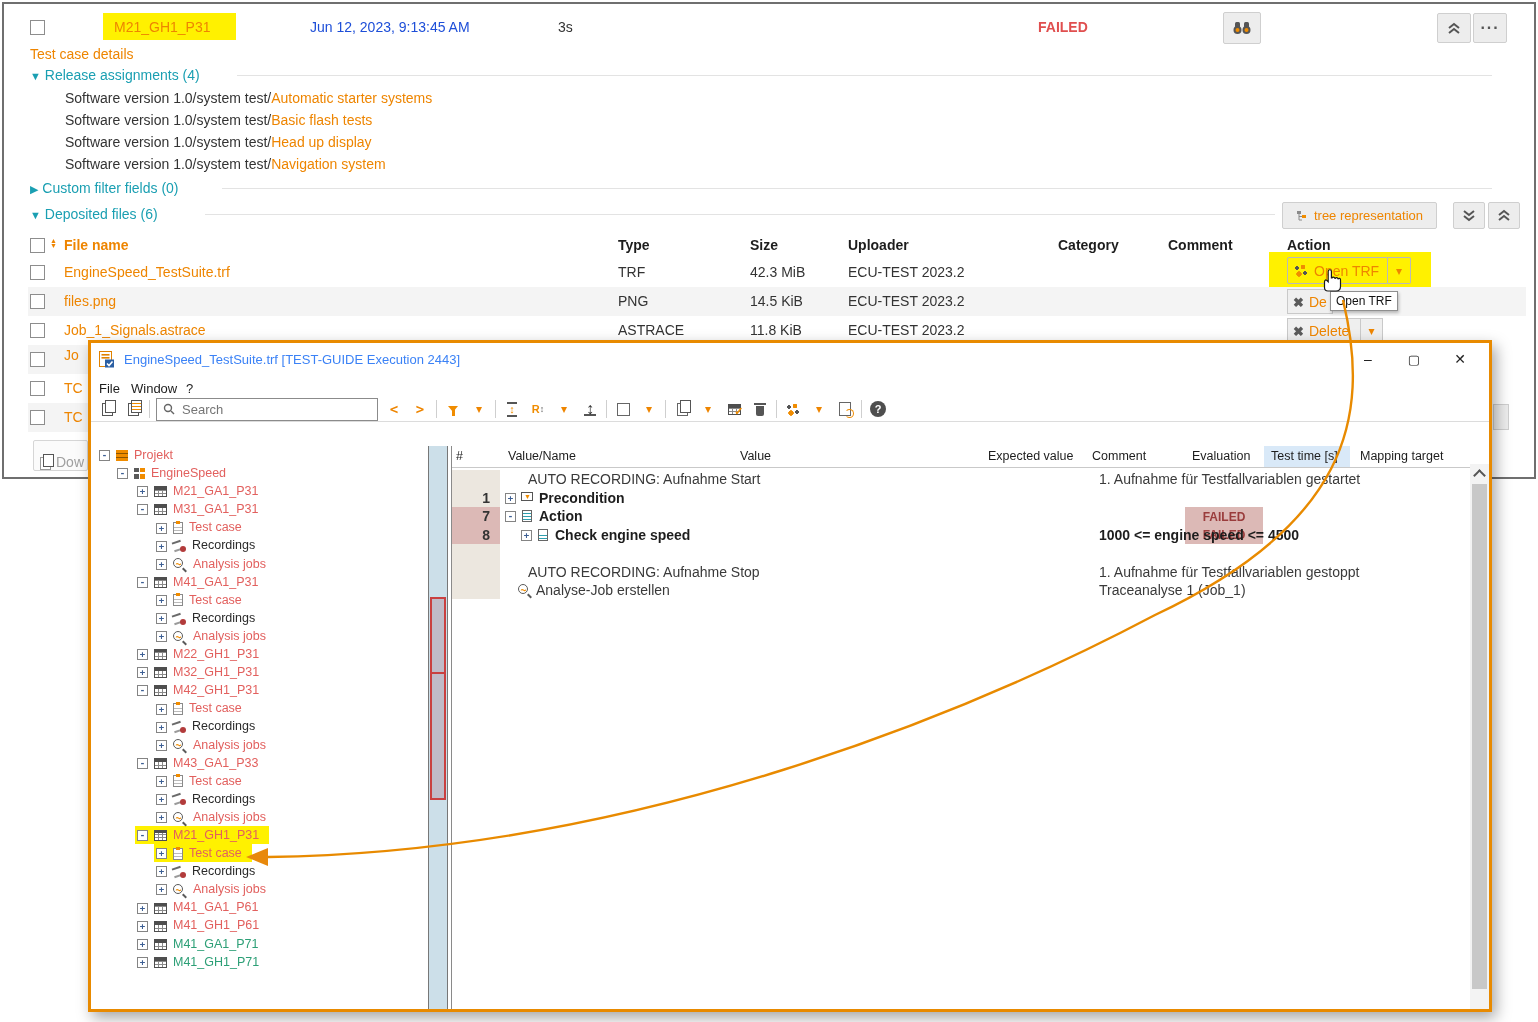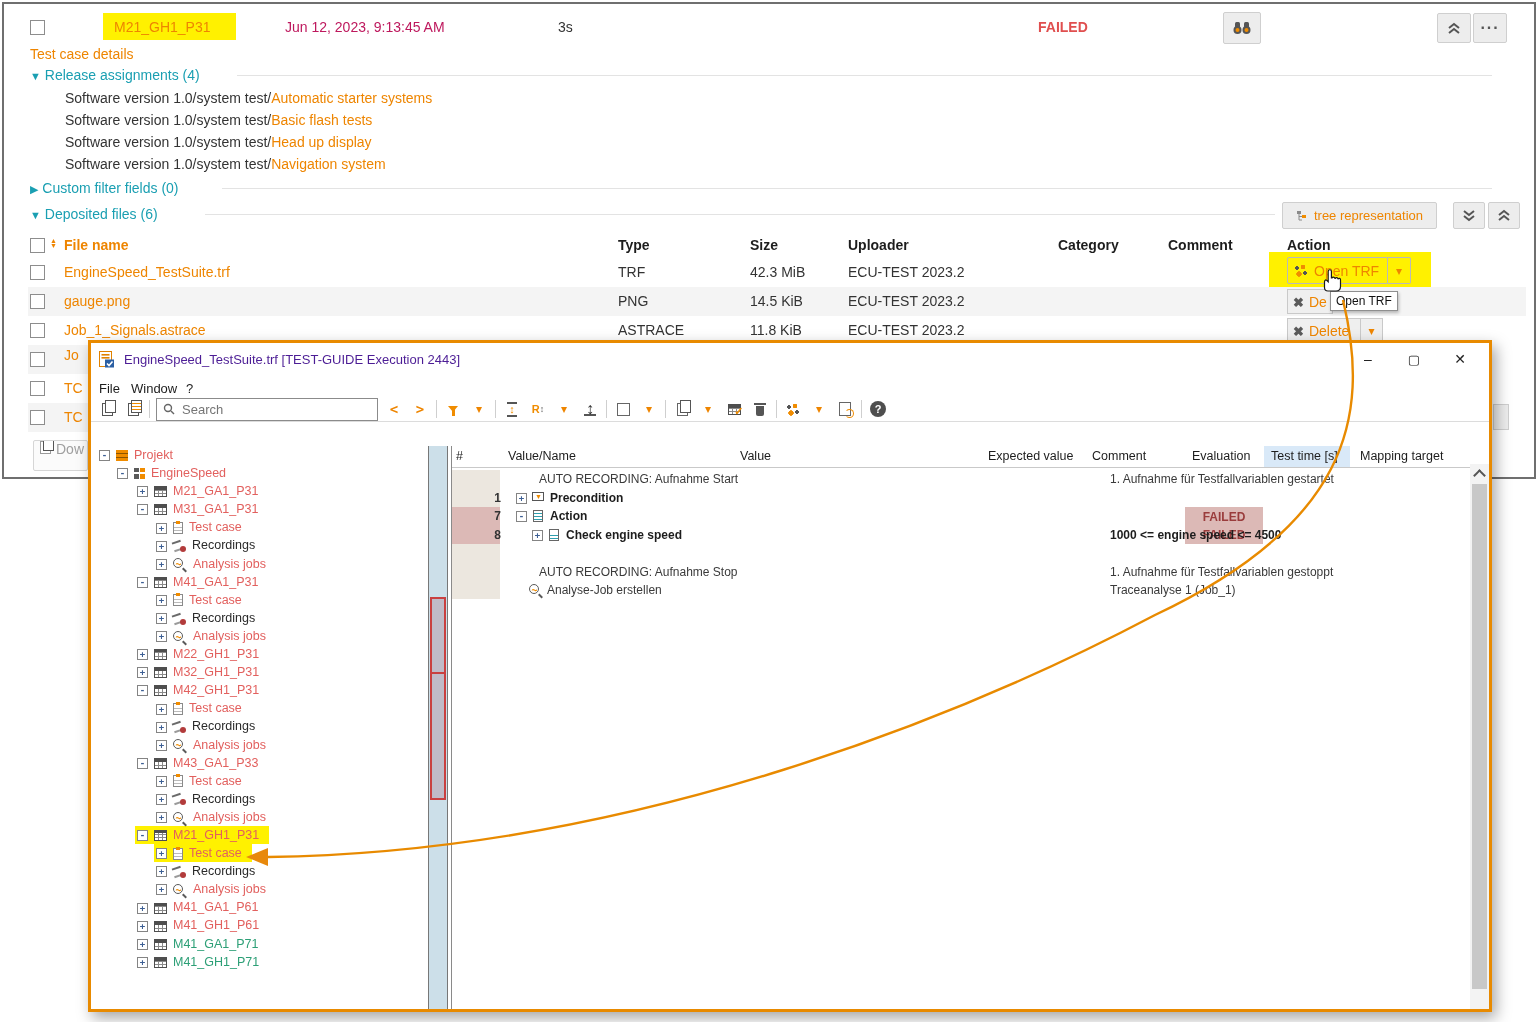--- a/index.html
+++ b/index.html
@@ -82,21 +82,21 @@
   .ic-post::before{content:"";position:absolute;top:-2px;left:2px;width:4px;height:3px;background:#8a8a8a}
   .ic-post::after{content:"▲";position:absolute;right:-3px;bottom:-2px;font-size:7px;color:#f08c00}
   .tl{cursor:pointer}
   .tl.red{color:#e2605e}.tl.black{color:#2a2a2a}.tl.green{color:#2c9f76}
   
   .strip{left:337px;top:103px;width:20px;height:563px;background:#ccdfe9;border-left:1px solid #777;border-right:1px solid #777;box-sizing:border-box}
   .stripmark{left:338.5px;top:254px;width:16px;height:203px;border:2px solid #c94040;background:rgba(150,60,80,.22);box-sizing:border-box}
   .stripmark::after{content:"";position:absolute;left:0;right:0;top:73px;border-top:2px solid #c94040}
   
   .rthead{font-size:12.5px;color:#1d1d1d}
-  .rrow{left:370px;width:1040px;height:18.5px;font-size:12px;line-height:18.5px;white-space:nowrap}
+  .rrow{left:359px;width:1040px;height:18.5px;font-size:14px;line-height:18.5px;white-space:nowrap}
   .rnum{position:absolute;left:0;width:40px;text-align:right;color:#333;font-weight:bold}
   .rname{position:absolute;color:#3a3a3a}
   .rval{position:absolute;left:649px;color:#3a3a3a}
   .bname{font-weight:bold;color:#1d1d1d}
   .failcell{color:#9a3c3c;font-weight:bold;font-size:12px;text-align:center}
   
   .tb{display:inline-flex;align-items:center;justify-content:center;height:22px;min-width:20px;cursor:pointer}
   .ic-copy{width:9px;height:11px;border:1px solid #555;background:#fff;position:relative;display:inline-block}
   .ic-copy::after{content:"";position:absolute;left:2px;top:-4px;width:9px;height:11px;border:1px solid #555;background:#fff}
   .ic-copy.lines::after{background:linear-gradient(transparent 0 2px,#f08c00 2px 3px,transparent 3px 5px,#f08c00 5px 6px,transparent 6px 8px,#f08c00 8px 9px,transparent 9px),#fff}
@@ -119,21 +119,21 @@
   .chv{display:inline-block;width:7px;height:7px;border-top:2px solid #555;border-left:2px solid #555;transform:rotate(45deg);margin-top:4px}
 </style>
 </head>
 <body>
 
 <div class="abs outer"></div>
 
 <span class="abs cbx" style="left:30px;top:20px"></span>
 <span class="abs hl" style="left:103px;top:13px;width:133px;height:27px"></span>
 <span class="abs orange f14" style="left:114px;top:19px">M21_GH1_P31</span>
-<span class="abs f14" style="left:285px;top:19px;color:#be185d">Jun 12, 2023, 9:13:45 AM</span>
+<span class="abs f14" style="left:310px;top:19px;color:#1d4ed8">Jun 12, 2023, 9:13:45 AM</span>
 <span class="abs f14" style="left:558px;top:19px;color:#333">3s</span>
 <span class="abs f14 bold" style="left:1038px;top:19px;color:#e04f4f">FAILED</span>
 <div class="abs gbtn" style="left:1223px;top:12px;width:36px;height:30px">
   <svg width="20" height="14" viewBox="0 0 20 14">
     <rect x="3" y="1" width="5" height="6" rx="1.5" fill="#555"></rect>
       <rect x="12" y="1" width="5" height="6" rx="1.5" fill="#555"></rect>
     <circle cx="5.5" cy="9" r="4" fill="#555"></circle>
       <circle cx="14.5" cy="9" r="4" fill="#555"></circle>
     <circle cx="5.5" cy="9" r="2" fill="#f08c00"></circle>
       <circle cx="14.5" cy="9" r="2" fill="#f08c00"></circle>
@@ -222,21 +222,21 @@
 <span class="abs f14" style="left:848px;top:264px">ECU-TEST 2023.2</span>
 <span class="abs hl" style="left:1269px;top:252px;width:162px;height:40px"></span>
 <div class="abs" style="left:1287px;top:257px;width:101px;height:27px;border:1px solid #b9b9b9;border-radius:2px 0 0 2px;display:flex;align-items:center;gap:6px;padding-left:6px;box-sizing:border-box">
   <span class="ic-dots"></span>
   <span class="orange f14">Open TRF</span>
 </div>
 <div class="abs caret" style="left:1388px;top:257px;width:23px;height:27px;border:1px solid #b9b9b9;border-left:0;border-radius:0 2px 2px 0;display:flex;align-items:center;justify-content:center;box-sizing:border-box"></div>
 
 <div class="abs zebra" style="left:28px;top:287px;width:1498px;height:29px"></div>
 <span class="abs cbx" style="left:30px;top:294px"></span>
-<span class="abs orange f14" style="left:64px;top:293px">gauge.png</span>
+<span class="abs orange f14" style="left:64px;top:293px">files.png</span>
 <span class="abs f14" style="left:618px;top:293px">PNG</span>
 <span class="abs f14" style="left:750px;top:293px">14.5 KiB</span>
 <span class="abs f14" style="left:848px;top:293px">ECU-TEST 2023.2</span>
 <div class="abs" style="left:1287px;top:289px;width:46px;height:25px;border:1px solid #c9c9c9;background:#efefef;display:flex;align-items:center;gap:5px;padding-left:5px;box-sizing:border-box">
   <span class="xicon"></span>
   <span class="orange f14">De</span>
 </div>
 
 <div class="abs" style="left:28px;top:316px;width:1498px;height:29px"></div>
 <span class="abs cbx" style="left:30px;top:323px"></span>
@@ -255,38 +255,38 @@
 <span class="abs orange f14" style="left:64px;top:347px">Jo</span>
 <div class="abs" style="left:28px;top:374px;width:60px;height:29px"></div>
 <span class="abs cbx" style="left:30px;top:381px"></span>
 <span class="abs orange f14" style="left:64px;top:380px">TC</span>
 <div class="abs zebra" style="left:28px;top:403px;width:60px;height:29px"></div>
 <span class="abs cbx" style="left:30px;top:410px"></span>
 <span class="abs orange f14" style="left:64px;top:409px">TC</span>
 
 <div class="abs" style="left:1493px;top:404px;width:16px;height:26px;border:1px solid #cfcfcf;background:#ededed;box-sizing:border-box"></div>
 
-<div class="abs" style="left:33px;top:440px;width:55px;height:31px;border:1px solid #d6d6d6;border-radius:2px;background:#fbfbfb;display:flex;align-items:flex-start;gap:5px;padding-left:6px;box-sizing:border-box;overflow:hidden">
+<div class="abs" style="left:33px;top:440px;width:55px;height:31px;border:1px solid #d6d6d6;border-radius:2px;background:#fbfbfb;display:flex;align-items:flex-end;gap:5px;padding-left:6px;box-sizing:border-box;overflow:hidden">
   <span class="ic-copy" style="border-color:#9a9a9a"></span>
   <span class="f14" style="color:#a0a0a0">Dow</span>
 </div>
 
 <div class="abs tooltip" style="left:1330px;top:291px;z-index:6">Open TRF</div>
 
 <div class="abs popup" style="z-index:10">
 
   <div class="abs titlebar">
     <svg class="abs" style="left:8px;top:8px" width="15" height="17" viewBox="0 0 15 17">
       <rect x="0.5" y="0.5" width="12" height="15" fill="#fff" stroke="#e08200"></rect>
       <rect x="2.5" y="3" width="8" height="1.6" fill="#e08200"></rect>
       <rect x="2.5" y="6" width="8" height="1.6" fill="#e08200"></rect>
       <rect x="6" y="8.5" width="9" height="8" fill="#2b5fa3"></rect>
       <path d="M8 12.5 L10 14.5 L13.5 10.5" stroke="#fff" stroke-width="1.6" fill="none"></path>
     </svg>
-    <span class="abs f13" style="left:33px;top:9px;color:#4c1d95">EngineSpeed_TestSuite.trf [TEST-GUIDE Execution 2443]</span>
+    <span class="abs f13" style="left:33px;top:9px;color:#3b82f6">EngineSpeed_TestSuite.trf [TEST-GUIDE Execution 2443]</span>
     <span class="abs wctl wmin" style="left:1258px;top:2px"></span>
     <span class="abs wctl wmax" style="left:1304px;top:2px"></span>
     <span class="abs wctl wclose" style="left:1350px;top:2px"></span>
   </div>
 
   <span class="abs menulbl" style="left:8px;top:38px">File</span>
   <span class="abs menulbl" style="left:40px;top:38px">Window</span>
   <span class="abs menulbl" style="left:95px;top:38px">?</span>
 
   <div class="abs" style="left:0;top:54px;width:1398px;height:25px;border-bottom:1px solid #dcdcdc;display:flex;align-items:center;gap:6px;padding-left:6px;box-sizing:border-box">

